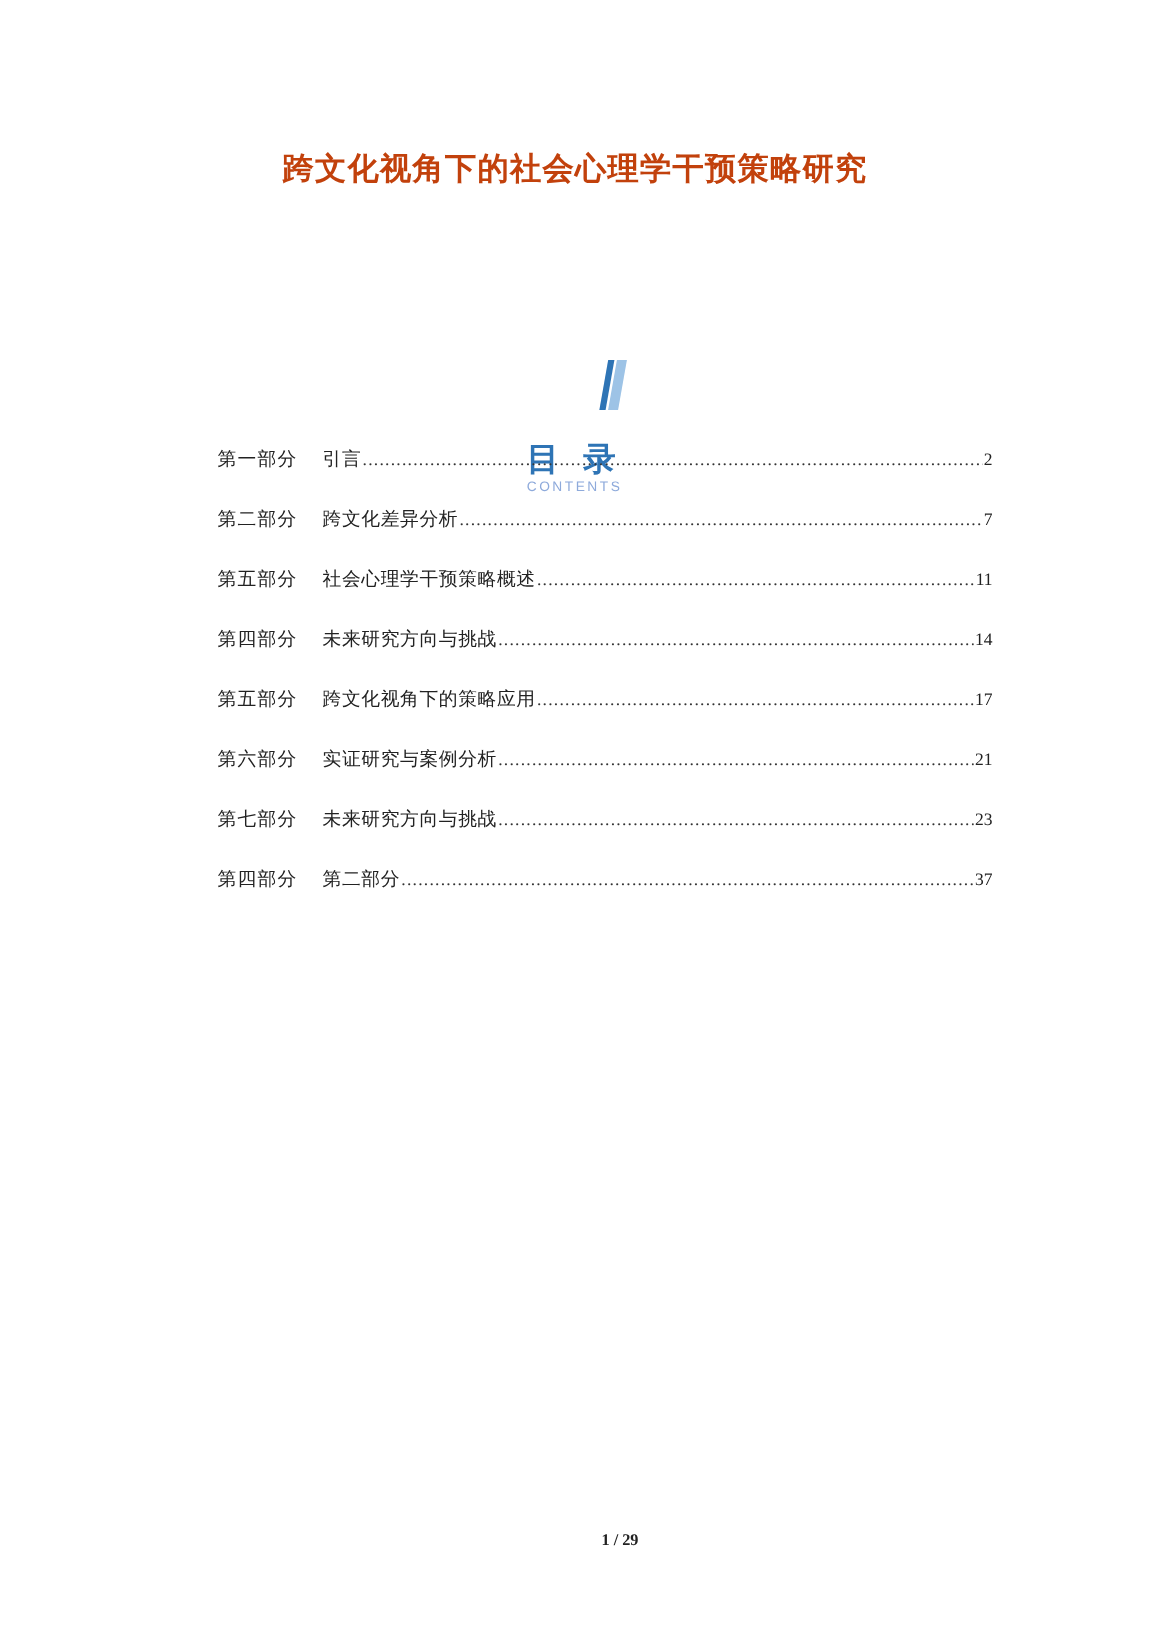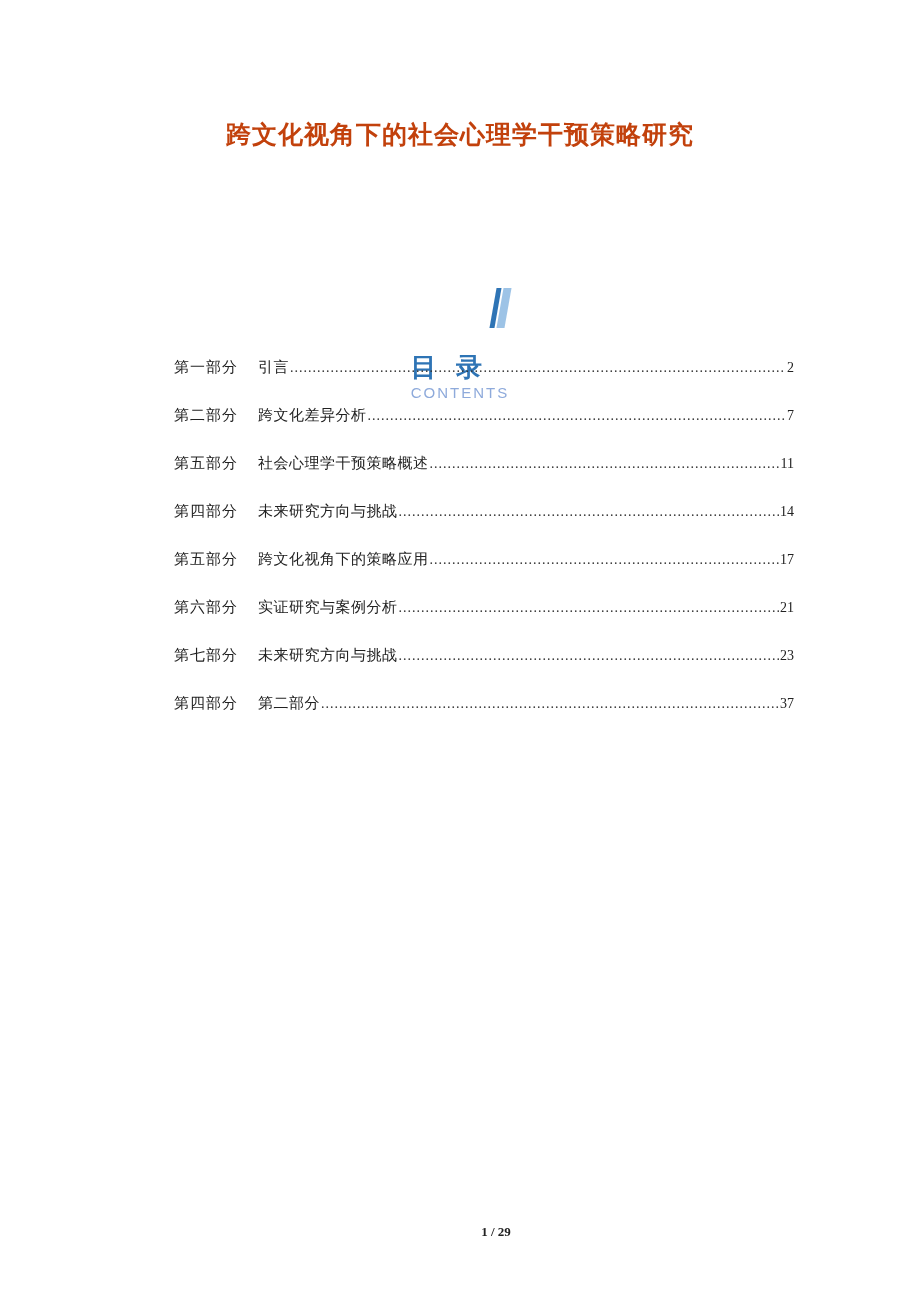--- a/index.html
+++ b/index.html
@@ -77,21 +77,21 @@
   .toc-cn {
     font-family: "Liberation Sans", sans-serif;
     font-size: 26px;
     font-weight: bold;
     color: #2E74B5;
     letter-spacing: 6px;
     line-height: 30px;
   }
   .toc-en {
     font-family: "Liberation Sans", sans-serif;
-    font-size: 15px;
+    font-size: 11px;
     color: #8EAADB;
     letter-spacing: 2px;
     margin-top: 2px;
   }
   .toc-list {
     position: absolute;
     top: 358px;
     left: 163px;
     width: 620px;
     margin-left: 11px;

